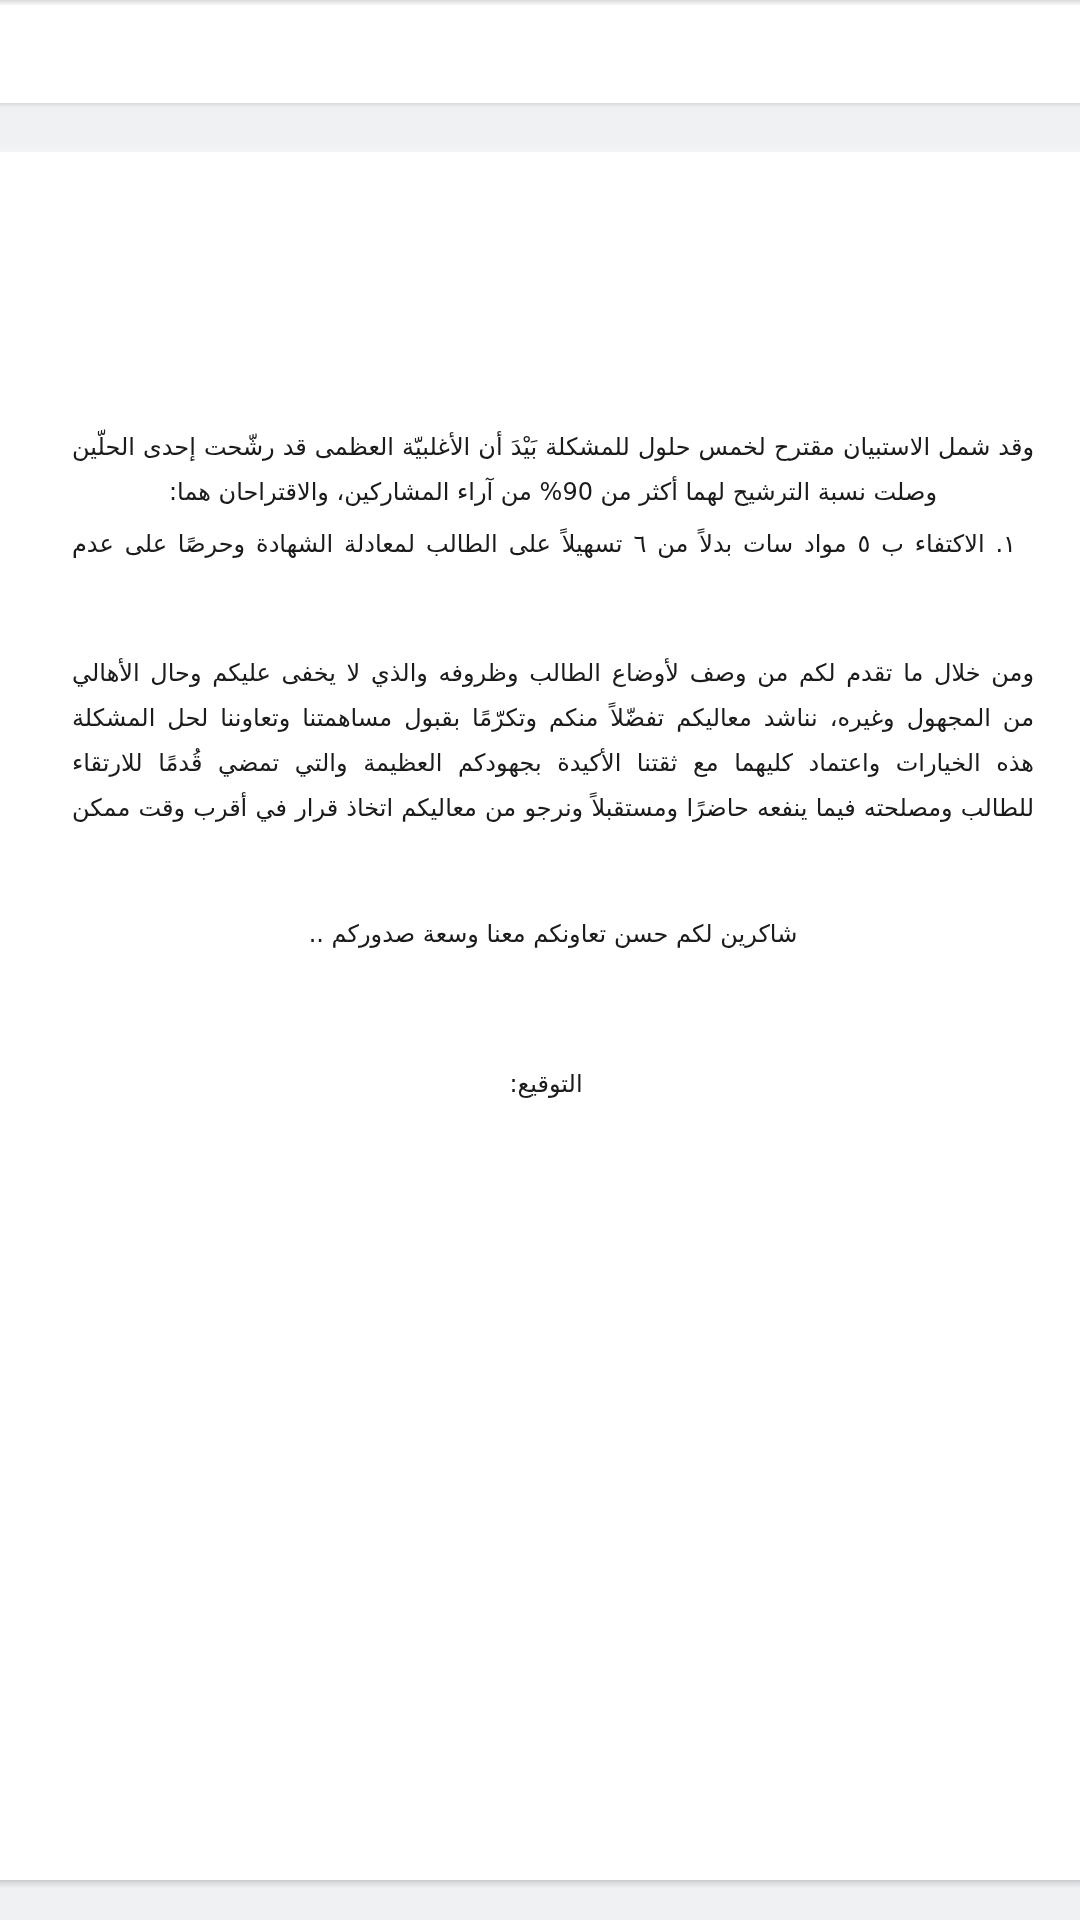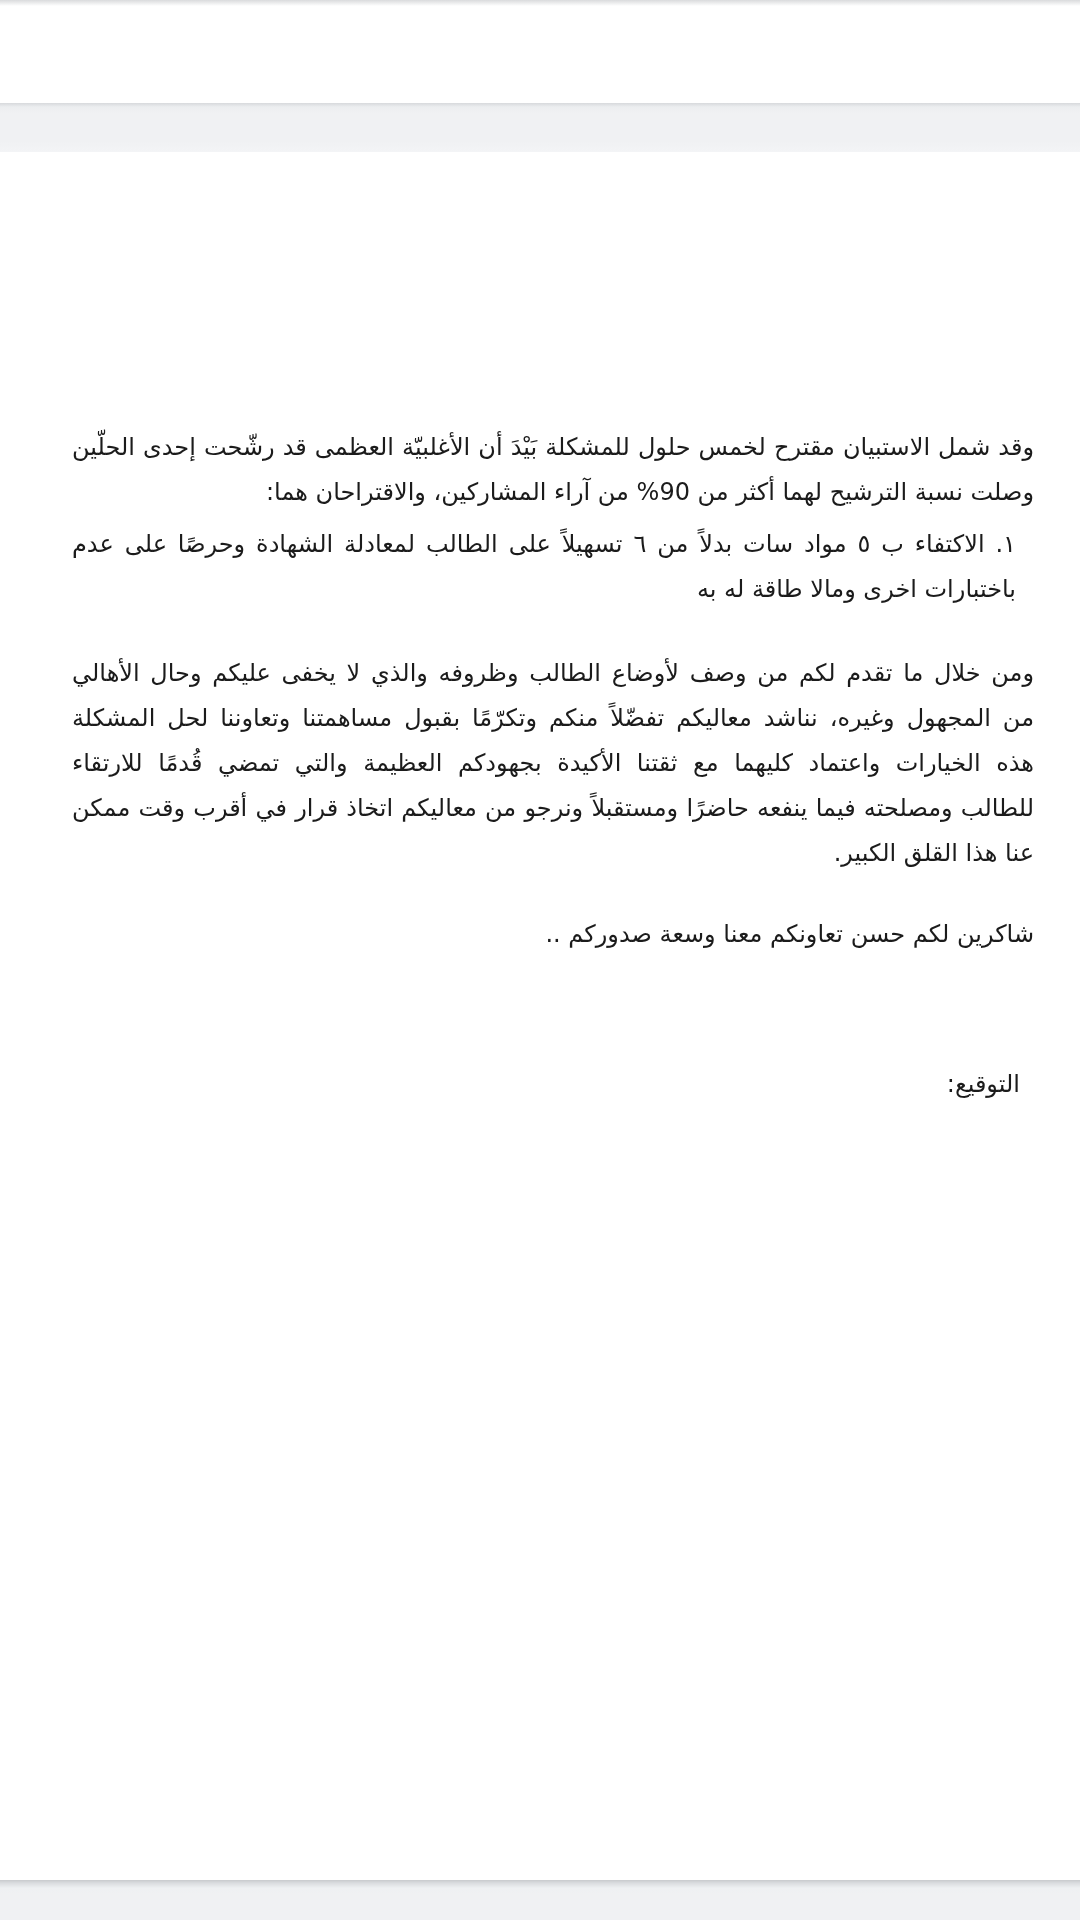--- a/index.html
+++ b/index.html
@@ -53,21 +53,21 @@
     font-size: 24px;
     color: #1b1b1b;
   }
   .para.indent { right: 64px; }
 
   .line {
     height: 45px;
     line-height: 45px;
     overflow: hidden;
     white-space: normal;
-    text-align: right;
+    text-align: center;
   }
   .line.stretch {
     text-align: justify;
     text-align-last: justify;
   }
 </style>
 </head>
 <body>
 
 <div class="screen">
@@ -78,30 +78,28 @@
 
   <div class="doc-page">
 
     <div class="para" style="top:273px">
       <div class="line stretch">وقد شمل الاستبيان مقترح لخمس حلول للمشكلة بَيْدَ أن الأغلبيّة العظمى قد رشّحت إحدى الحلّين والتي</div>
       <div class="line">وصلت نسبة الترشيح لهما أكثر من 90% من آراء المشاركين، والاقتراحان هما:</div>
     </div>
 
     <div class="para indent" style="top:370px">
       <div class="line stretch">١. الاكتفاء ب ٥ مواد سات بدلاً من ٦ تسهيلاً على الطالب لمعادلة الشهادة وحرصًا على عدم تكليفه</div>
-      <div class="line">باختبارات اخرى ومالا طاقة له به</div>
     </div>
 
 
     <div class="para" style="top:499px">
       <div class="line stretch">ومن خلال ما تقدم لكم من وصف لأوضاع الطالب وظروفه والذي لا يخفى عليكم وحال الأهالي والخوف</div>
       <div class="line stretch">من المجهول وغيره، نناشد معاليكم تفضّلاً منكم وتكرّمًا بقبول مساهمتنا وتعاوننا لحل المشكلة بتقديم</div>
       <div class="line stretch">هذه الخيارات واعتماد كليهما مع ثقتنا الأكيدة بجهودكم العظيمة والتي تمضي قُدمًا للارتقاء الأكاديمي</div>
       <div class="line stretch">للطالب ومصلحته فيما ينفعه حاضرًا ومستقبلاً ونرجو من معاليكم اتخاذ قرار في أقرب وقت ممكن يقطع</div>
-      <div class="line">عنا هذا القلق الكبير.</div>
     </div>
 
     <div class="para" style="top:910px; right:60px">
       <div class="line">التوقيع:</div>
     </div>
 
     <div class="para" style="top:760px">
       <div class="line">شاكرين لكم حسن تعاونكم معنا وسعة صدوركم ..</div>
     </div>
 

